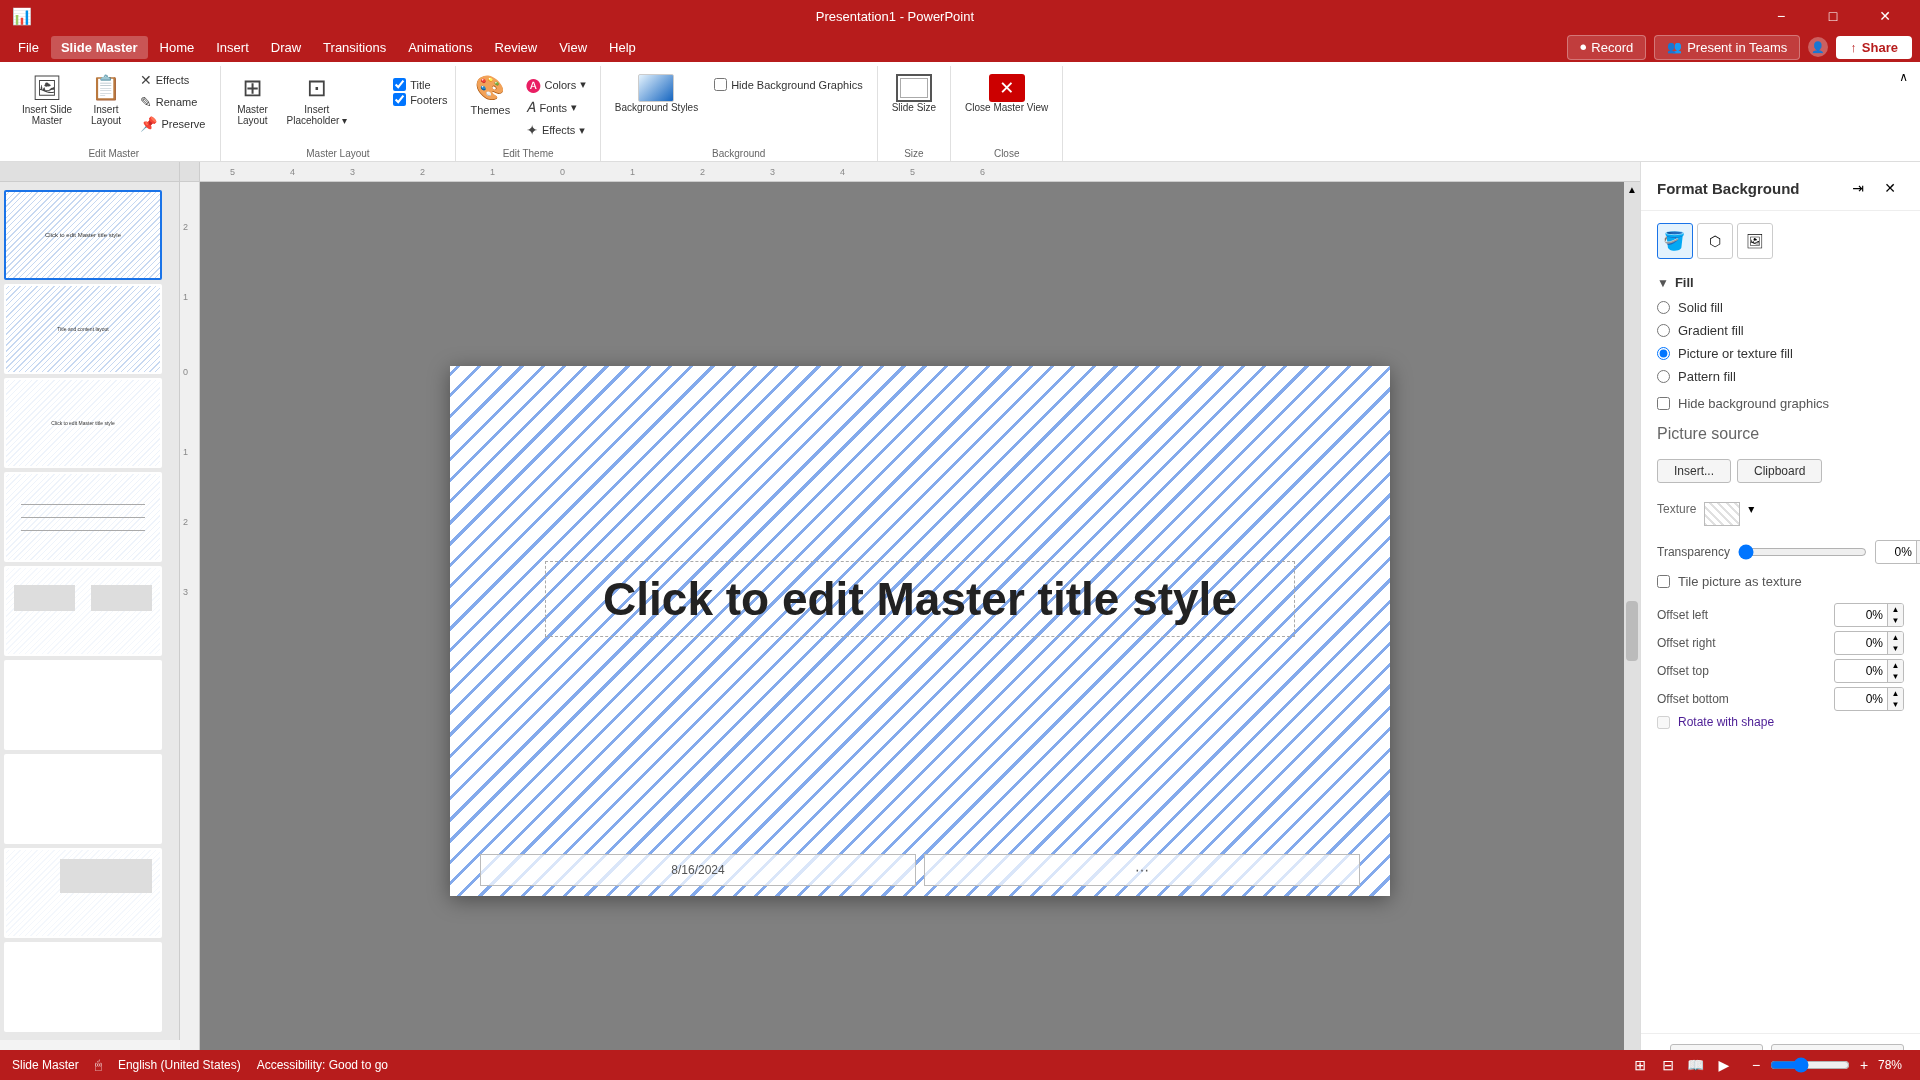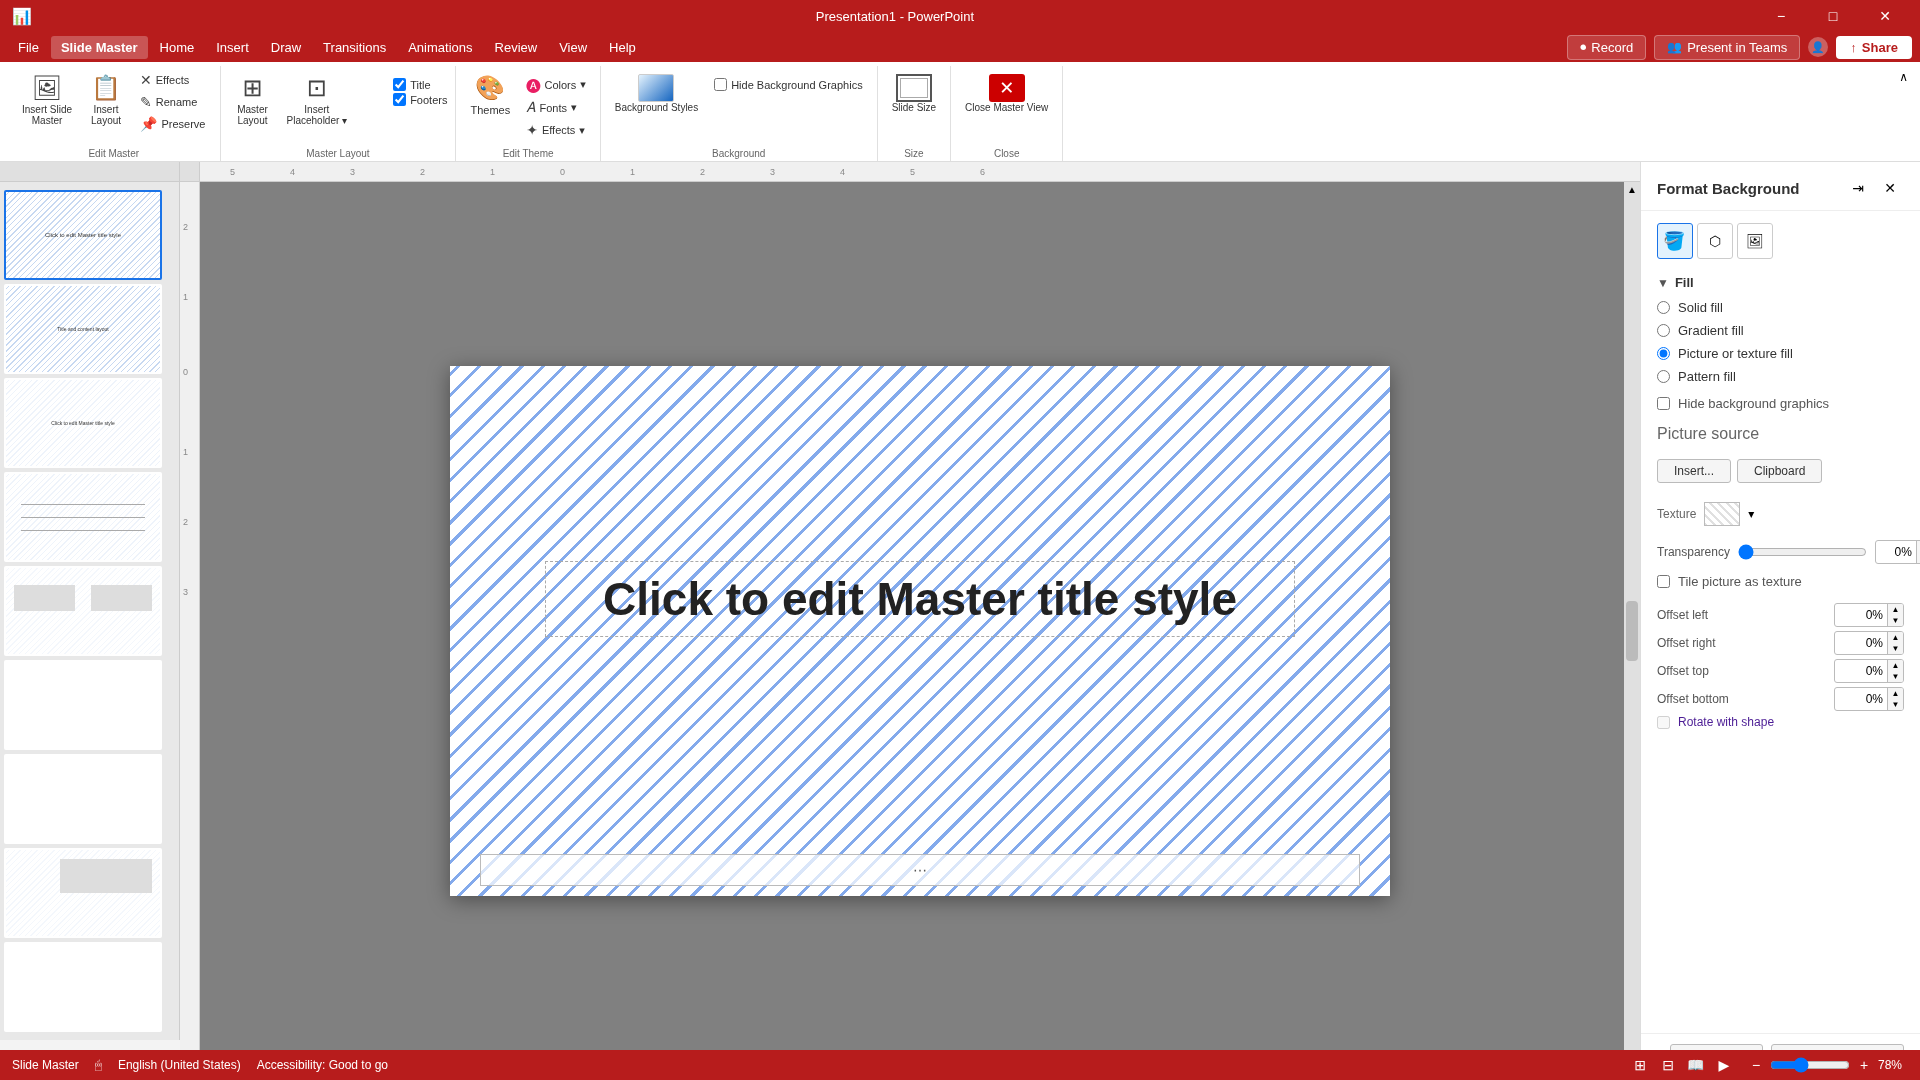--- a/index.html
+++ b/index.html
@@ -256,21 +256,21 @@
     .checkbox-row { display: flex; align-items: center; gap: 8px; font-size: 13px; color: #555; margin-bottom: 14px; cursor: pointer; }
     .checkbox-row input { margin: 0; }
 
     .subsection-label { font-size: 16px; color: #666; margin-bottom: 16px; }
     .source-buttons { display: flex; gap: 6px; margin-bottom: 19px; }
     .source-btn {
       padding: 4px 16px; border: 1px solid #bbb; border-radius: 3px;
       background: #f5f5f5; cursor: pointer; font-size: 12px; color: #333;
     }
 
-    .texture-row { display: flex; align-items: center; gap: 8px; margin-bottom: 14px; margin-top: 12px; }
+    .texture-row { display: flex; align-items: flex-start; gap: 8px; margin-bottom: 14px; margin-top: 12px; }
     .texture-label { font-size: 12px; color: #666; }
     .texture-swatch {
       width: 36px; height: 24px;
       border: 1px solid #bbb;
       background: repeating-linear-gradient(45deg, #e0e0e0, #e0e0e0 2px, white 2px, white 6px);
       cursor: pointer;
     }
     .texture-dropdown { font-size: 12px; cursor: pointer; }
     .offset-row { display: flex; align-items: center; justify-content: space-between; margin-bottom: 4px; }
     .offset-label { font-size: 12px; color: #555; }
@@ -627,20 +627,23 @@
           <div class="slide-canvas">
             <div class="canvas-stripes"></div>
 
             <div class="title-placeholder">
               <div class="title-text">Click to edit Master title style</div>
             </div>
 
 
             <div class="footer-bar">
               <div class="footer-box">
+                <span>8/16/2024</span>
+              </div>
+              <div class="footer-box">
                 <span style="font-size:14px;">⋯</span>
               </div>
             </div>
           </div>
 
           <div style="position:absolute;right:0;top:0;bottom:0;width:16px;background:#e0e0e0;display:flex;flex-direction:column;align-items:center;justify-content:space-between;padding:2px 0;">
             <span style="cursor:pointer;font-size:10px;">▲</span>
             <div style="width:12px;height:60px;background:#bbb;border-radius:4px;"></div>
             <span style="cursor:pointer;font-size:10px;">▼</span>
           </div>

